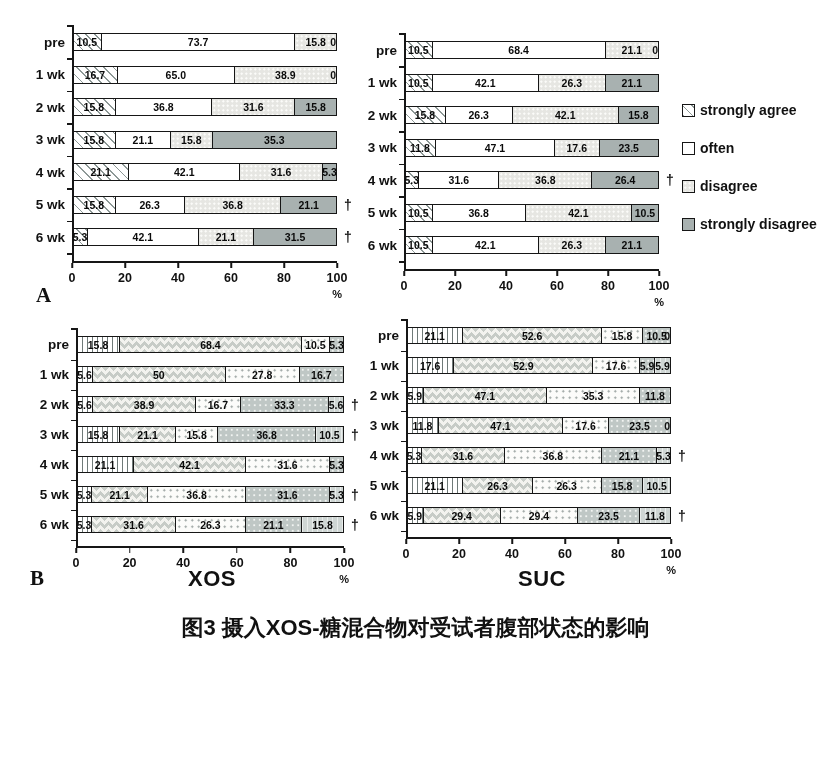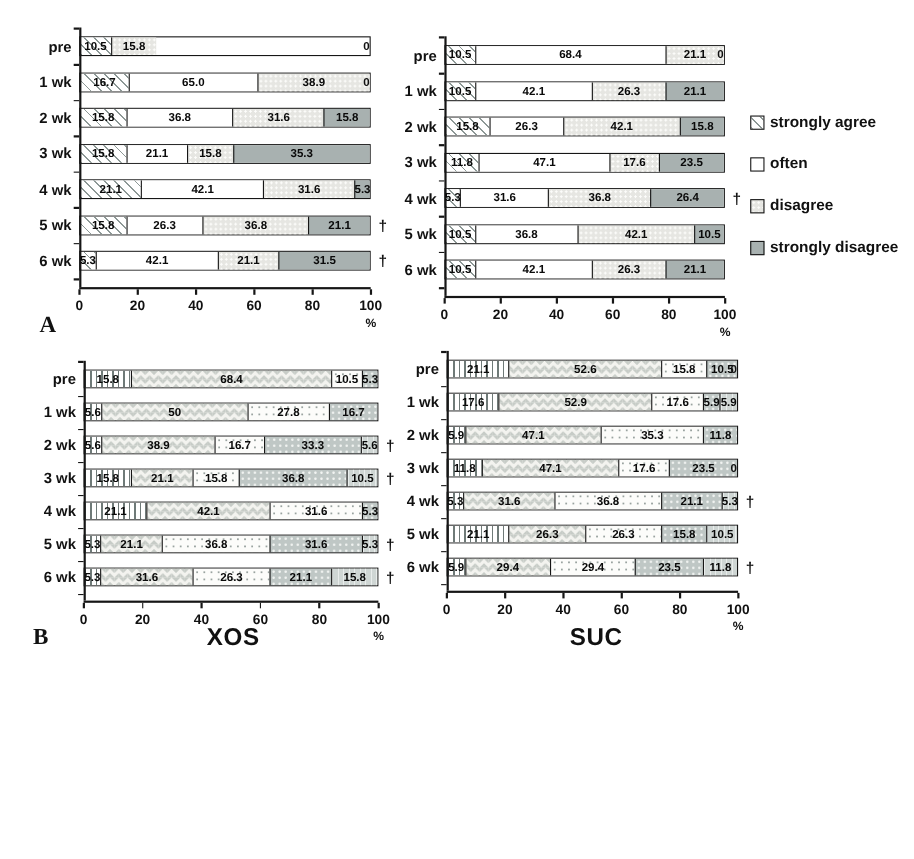--- a/index.html
+++ b/index.html
@@ -48,21 +48,21 @@
     background-position:-4px 0,-4px 0,0 0,0 0;background-size:8px 8px;}
   .pat-dotwhite{background-color:#fcfcfa;
     background-image:radial-gradient(#9aa3a0 0.9px,rgba(0,0,0,0) 1.1px);background-size:6.5px 6.5px;}
   .pat-dotgray{background-color:#bfc7c5;
     background-image:radial-gradient(#f2f4f2 1px,rgba(0,0,0,0) 1.2px);background-size:5.5px 5.5px;}
   .pat-graylight{background-color:#cfd6d4;
     background-image:repeating-linear-gradient(90deg,rgba(255,255,255,.55) 0 1px,rgba(0,0,0,0) 1px 5px);}
 
   
   .legend{position:absolute;}
-  .lrow{display:flex;align-items:flex-end;}
+  .lrow{display:flex;align-items:center;}
   .legend-a .lrow{margin-bottom:22px;}
   .legend-b .lrow{margin-bottom:21px;}
   .swatch{width:13px;height:13px;border:1.5px solid #161616;box-sizing:border-box;
           margin-right:5px;flex:none;}
   .llab{font-size:14px;font-weight:600;white-space:nowrap;}
   .legend-b .llab{font-size:13px;}
 
   
   .panel{position:absolute;font-family:"Liberation Serif",serif;font-weight:700;font-size:21px;}
   .group{position:absolute;font-size:22px;font-weight:600;text-align:center;width:200px;letter-spacing:0.5px;}
@@ -75,20 +75,23 @@
 <div class="figure">
 
   <div class="chart chart-a" style="left:36px;top:33px;">
       <div class="rows">
         <div class="crow" style="height: 18px; margin-bottom: 14.5px;">
           <div class="ylab" style="width: 36px;">pre</div>
           <div class="barwrap" style="width: 265px;">
             <div class="bar">
               <div class="seg pat-hatch" style="width: 10.5%;">
                 <span class="segval">10.5</span>
+              </div>
+              <div class="seg pat-plain" style="width: 73.7%;">
+                <span class="segval">73.7</span>
               </div>
               <div class="seg pat-dotlight" style="width: 15.8%;">
                 <span class="segval">15.8</span>
               </div>
             </div>
             <span class="zlab">0</span>
           </div>
           <div class="dag"></div>
         </div>
         <div class="crow" style="height: 18px; margin-bottom: 14.5px;">
@@ -788,15 +791,16 @@
 
 
   <div class="panel" style="left:36px;top:283px;">A</div>
 
   <div class="panel" style="left:30px;top:566px;">B</div>
 
   <div class="group" style="left:112px;top:566px;">XOS</div>
 
   <div class="group" style="left:442px;top:566px;">SUC</div>
 
+  <div class="title" style="top:613px;">图3 摄入XOS-糖混合物对受试者腹部状态的影响</div>
 
 
 </div>
 
 </body></html>

